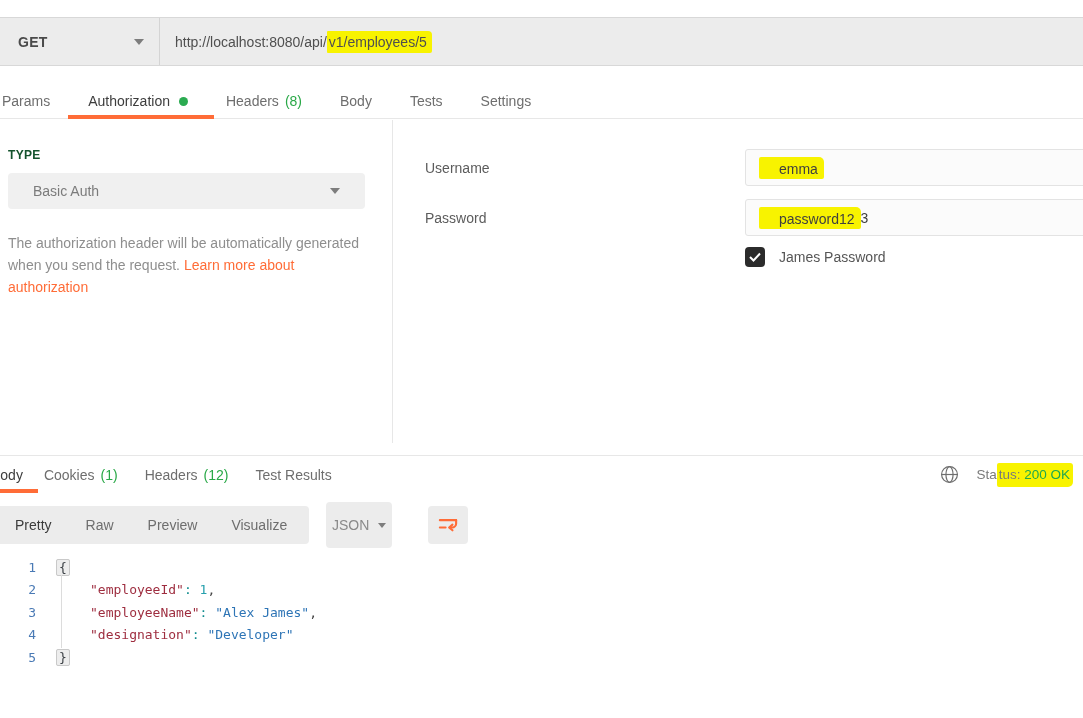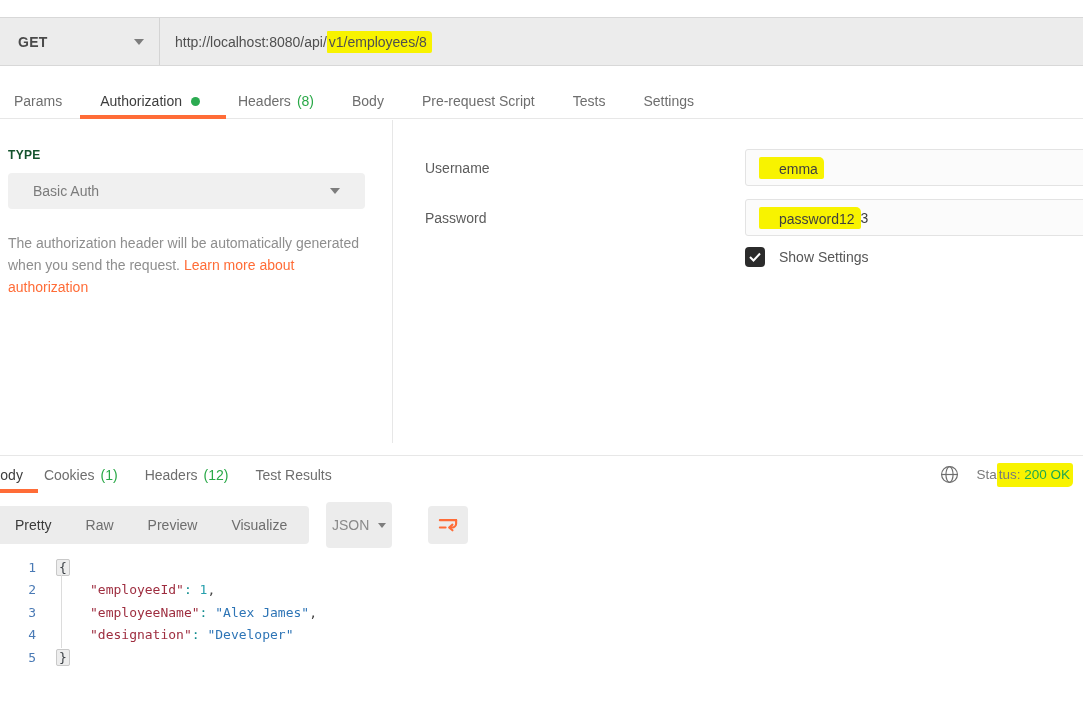--- a/index.html
+++ b/index.html
@@ -25,21 +25,21 @@
   .method-label{font-size:14px;font-weight:700;color:#4a4a4a;letter-spacing:.3px;}
   .caret{width:0;height:0;border-left:5px solid transparent;border-right:5px solid transparent;
     border-top:6px solid #7d7d7d;}
   .url-field{flex:1;display:flex;align-items:center;padding-left:15px;
     font-size:14px;color:#4f4f4f;cursor:text;}
   .url-field .mark{padding:3px 5px 3px 2px;border-radius:1px 4px 2px 1px;}
 
   
   .req-tabs{position:absolute;top:84px;left:0;right:0;height:35px;
     border-bottom:1px solid var(--border);display:flex;align-items:stretch;
-    padding-left:14px;font-size:14px;color:#6e6e6e;}
+    padding-left:2px;font-size:14px;color:#6e6e6e;}
   .rtab{display:flex;align-items:center;position:relative;cursor:pointer;margin-right:38px;white-space:nowrap;}
   .rtab.active{color:#3d3d3d;}
   .rtab .underline{position:absolute;left:-20px;right:-26px;bottom:-1px;height:4px;background:var(--accent);}
   .count{color:var(--green);margin-left:6px;}
   .green-dot{width:9px;height:9px;border-radius:50%;background:#2bab51;margin-left:9px;}
 
   
   .main-split{position:absolute;top:120px;left:0;right:0;height:323px;}
   .left-pane{position:absolute;left:0;top:0;width:393px;height:100%;
     border-right:1px solid var(--border);padding:28px 28px 0 8px;}
@@ -107,42 +107,39 @@
 </head>
 <body>
 
 <div class="request-bar">
   <div class="method-select">
     <span class="method-label">GET</span>
     <span class="caret"></span>
   </div>
   <div class="url-field">
     <span>http://localhost:8080/api/</span>
-      <span class="mark">v1/employees/8</span>
+      <span class="mark">v1/employees/5</span>
   </div>
 </div>
 
 <div class="req-tabs">
   <div class="rtab">
     <span>Params</span>
   </div>
   <div class="rtab active">
     <span>Authorization</span>
     <span class="green-dot"></span>
     <span class="underline"></span>
   </div>
   <div class="rtab">
     <span>Headers</span>
     <span class="count">(8)</span>
   </div>
   <div class="rtab">
     <span>Body</span>
-  </div>
-  <div class="rtab">
-    <span>Pre-request Script</span>
   </div>
   <div class="rtab">
     <span>Tests</span>
   </div>
   <div class="rtab">
     <span>Settings</span>
   </div>
 </div>
 
 <div class="main-split">
@@ -168,21 +165,21 @@
       <span class="mark">password12</span>
         <span>3</span>
     </div>
 
     <div class="checkbox-row">
       <span class="checkbox">
         <svg width="12" height="10" viewBox="0 0 12 10">
             <path d="M1 5 L4.5 8.5 L11 1.5" stroke="#fff" stroke-width="2" fill="none"></path>
           </svg>
       </span>
-      <span class="checkbox-label">Show Settings</span>
+      <span class="checkbox-label">James Password</span>
     </div>
   </div>
 </div>
 
 <div class="response">
   <div class="resp-tabs">
     <div class="rtab active tab-resp-body">
       <span>Body</span>
       <span class="underline"></span>
     </div>

